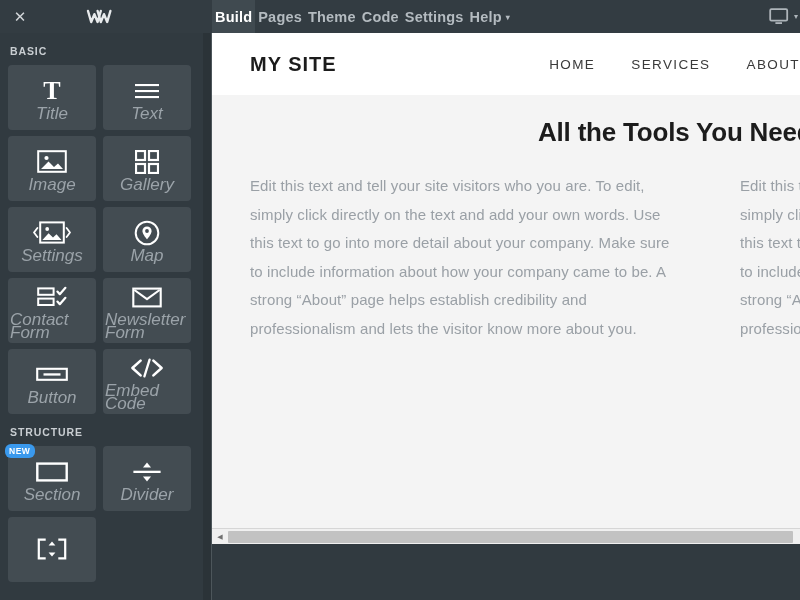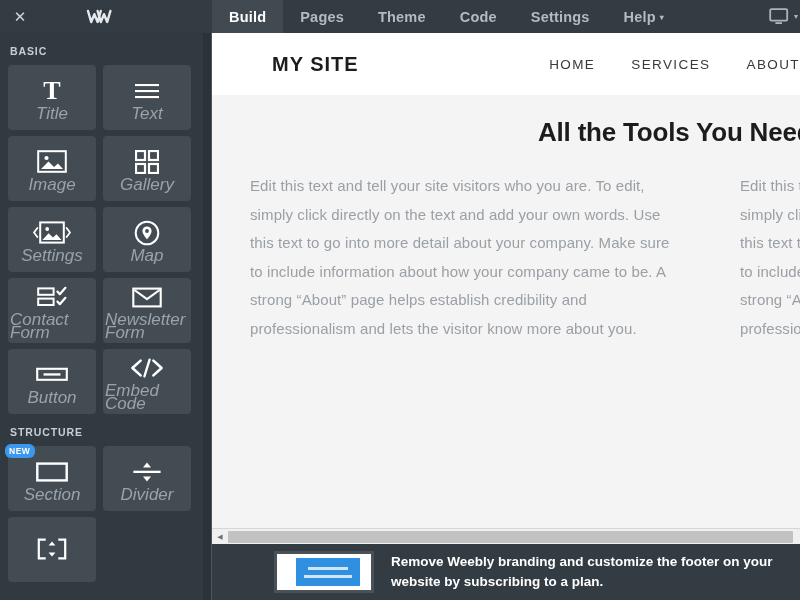--- a/index.html
+++ b/index.html
@@ -55,21 +55,21 @@
 
   .nav {
     display: flex;
     align-items: stretch;
     flex: 1;
   }
   .nav-item {
     display: flex;
     align-items: center;
     justify-content: center;
-    padding: 0 17px;
+    padding: 0 3px;
     color: #b4bbc0;
     font-size: 14.5px;
     font-weight: bold;
     cursor: pointer;
     white-space: nowrap;
     letter-spacing: .2px;
   }
   .nav-item.active {
     background: #404a50;
     color: #ffffff;
@@ -191,21 +191,20 @@
     overflow: hidden;
   }
   .site-header {
     height: 62px;
     background: #ffffff;
     display: flex;
     align-items: center;
     padding: 0 0 0 38px;
     box-sizing: border-box;
     position: relative;
-    margin-left: 22px;
   }
   .site-logo {
     font-size: 20px;
     font-weight: bold;
     color: #1c1c1c;
     letter-spacing: 1px;
   }
   .site-nav {
     margin-left: auto;
     display: flex;
@@ -554,23 +553,14 @@
         <div class="col-text">Edit this text and tell your site visitors who you are. To edit, simply click directly on the text and add your own words. Use this text to go into more detail about your company. Make sure to include information about how your company came to be. A strong “About” page helps establish credibility and professionalism and lets the visitor know more about you.</div>
       </div>
     </div>
   </div>
 
   <div class="hscroll">
     <div class="hscroll-arrow">◀</div>
     <div class="hscroll-thumb"></div>
   </div>
 
-  <div class="banner">
-    <div class="banner-thumb">
-      <div class="banner-thumb-inner">
-        <div class="banner-thumb-line l1"></div>
-        <div class="banner-thumb-line l2"></div>
-      </div>
-    </div>
-    <div class="banner-text">Remove Weebly branding and customize the footer on your website by subscribing to a plan.</div>
-  </div>
 
 </div>
 
 </body></html>

